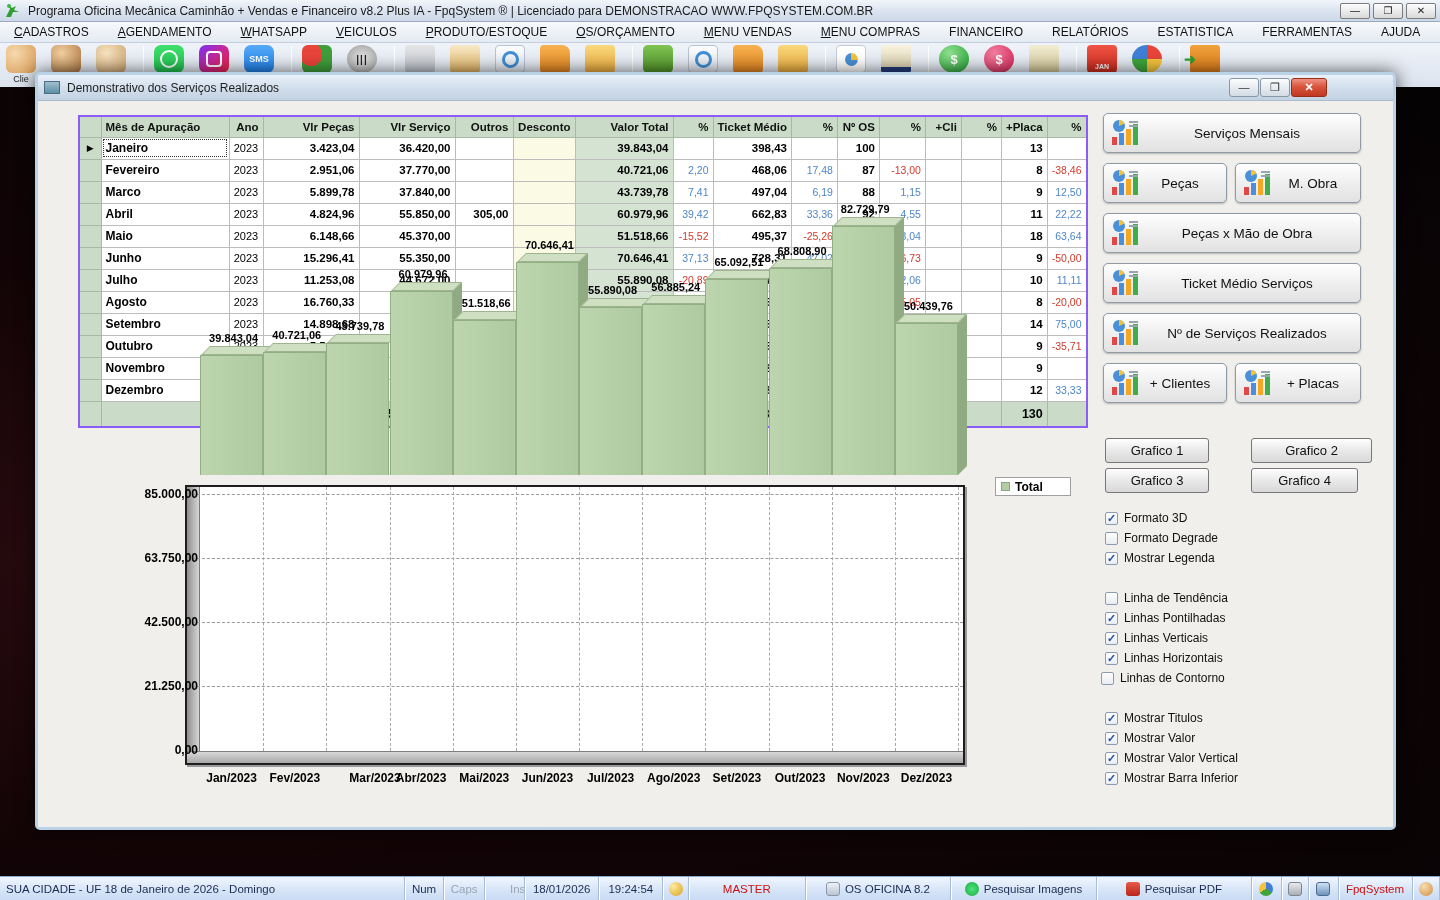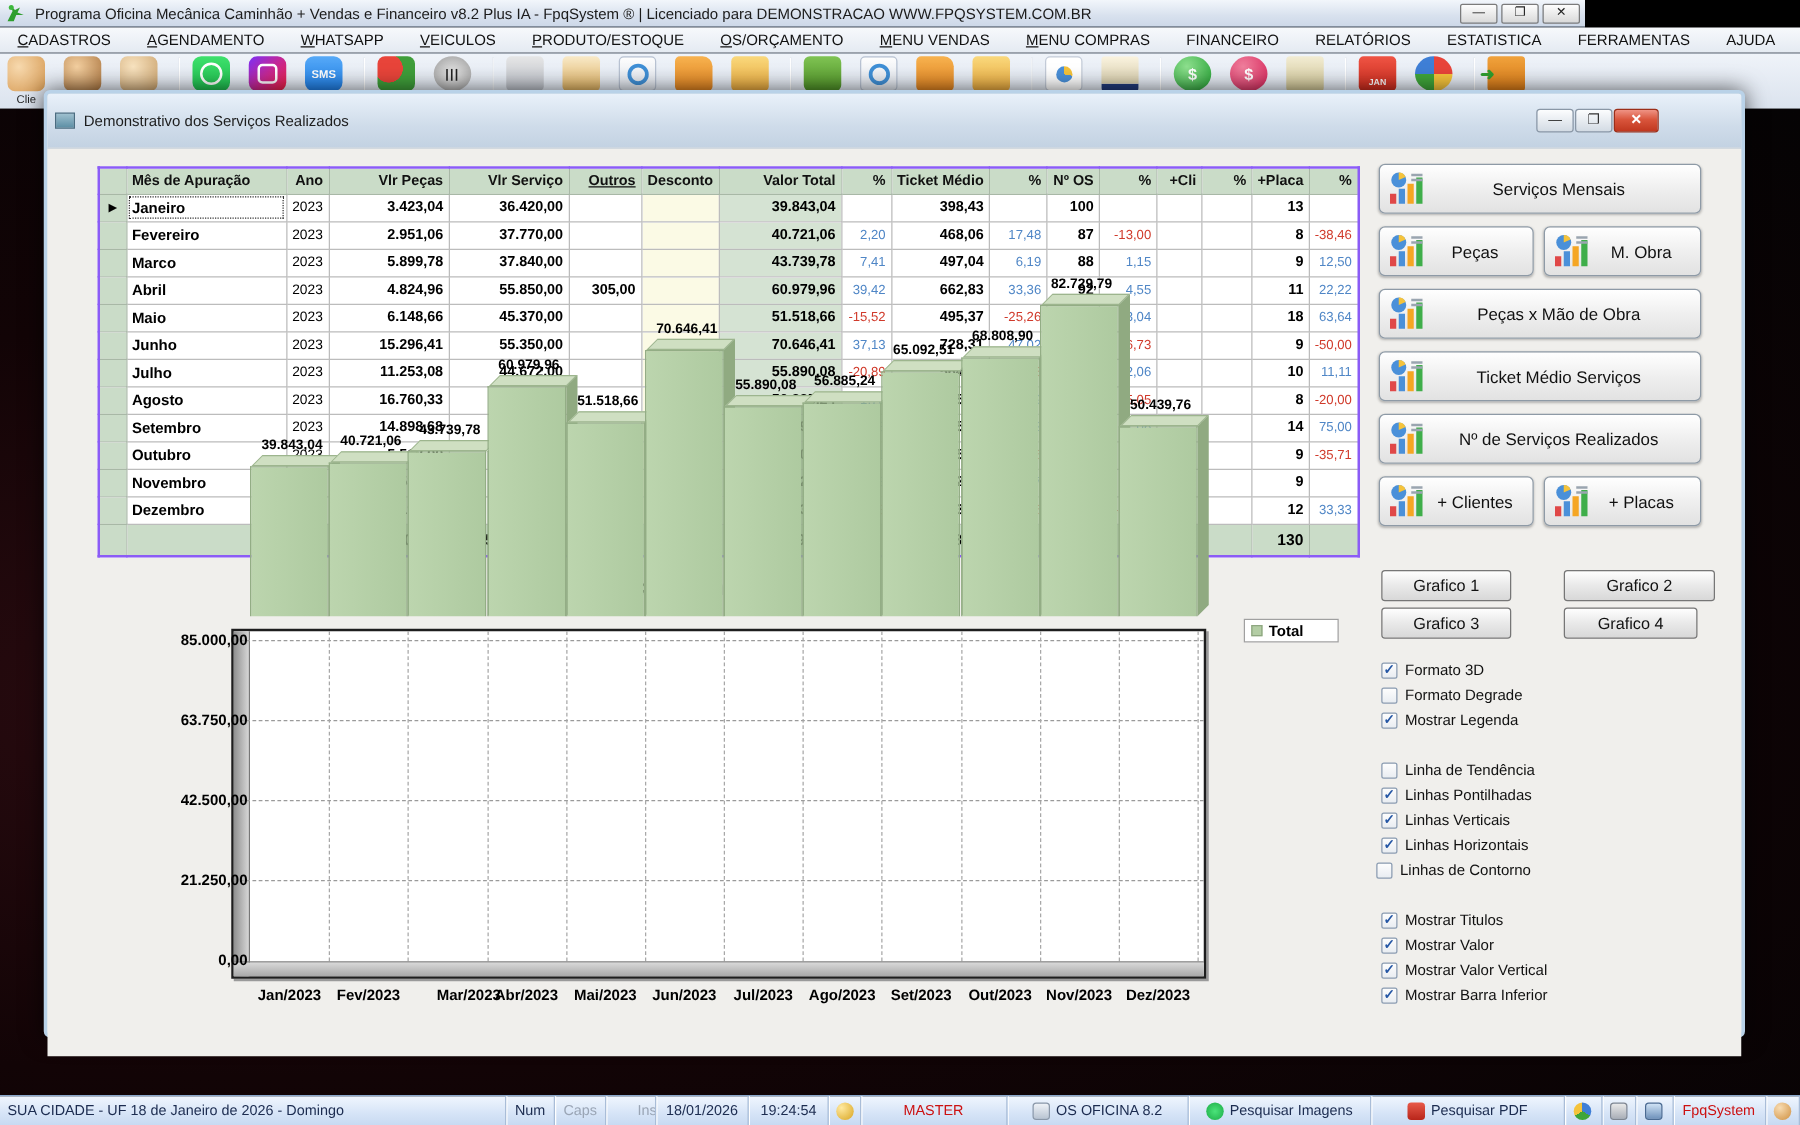--- a/index.html
+++ b/index.html
@@ -1,20 +1,20 @@
 <!DOCTYPE html>
 <html><head>
 <meta charset="utf-8">
 <style>
 * { margin:0; padding:0; box-sizing:border-box; }
 html,body { width:1440px; height:900px; overflow:hidden; font-family:"Liberation Sans",sans-serif; }
 .screen { position:relative; width:1440px; height:900px; background:#000; }
 
 
-.titlebar { position:absolute; left:0; top:0; width:1268px; height:22px;
+.titlebar { position:absolute; left:0; top:0; width:1440px; height:22px;
   background:linear-gradient(#f2f6fb,#d8e1ee 60%,#cdd8e8); border-bottom:1px solid #9aa9bd;
   display:flex; align-items:center; padding:0 4px; z-index:5; }
 .titlebar .logo { width:18px; height:16px; margin-right:6px; }
 .titlebar .ttl { font-size:12px; color:#1b1b1b; white-space:nowrap; }
 .win-controls { margin-left:auto; display:flex; gap:3px; }
 .win-btn { width:30px; height:16px; border:1px solid #7b7b7b; border-radius:2px;
   background:linear-gradient(#fdfdfd,#d9d9d9); font-size:10px; line-height:14px; text-align:center; color:#222; cursor:default; }
 
 
 .menubar { position:absolute; left:0; top:22px; width:1440px; height:21px;
@@ -60,21 +60,21 @@
 .ti-exit::after{content:"➜";position:absolute;left:-6px;color:#2f9e2f;font-size:14px;}
 
 
 .workspace { position:absolute; left:0; top:87px; width:1440px; height:789px;
   background:radial-gradient(ellipse at 15% 60%, #2a0b10 0%, #120406 45%, #050304 100%); z-index:2; }
 
 
 .dialog { position:absolute; left:35px; top:72px; width:1361px; height:758px;
   border:3px solid #b9d2e8; border-radius:5px; background:#f0efec;
   box-shadow:0 0 18px rgba(0,0,0,.65); z-index:10; }
-.dlg-titlebar { height:44px; background:linear-gradient(#e9f1fa,#cfdcea 60%,#c3d2e2);
+.dlg-titlebar { height:26px; background:linear-gradient(#e9f1fa,#cfdcea 60%,#c3d2e2);
   border-bottom:1px solid #aabccd; border-radius:3px 3px 0 0; display:flex; align-items:center; padding:0 6px; }
 .dlg-ico { width:16px; height:13px; background:linear-gradient(#9fc0cf,#5d8fa5); border:1px solid #4a6c80; margin-right:7px; }
 .dlg-title { font-size:12px; color:#1d1d1d; }
 .dlg-controls { margin-left:auto; display:flex; gap:1px; padding-right:60px; }
 .dlg-btn { width:30px; height:19px; border:1px solid #8a97a6; border-radius:3px;
   background:linear-gradient(#fcfdfe,#d3dbe4); color:#333; font-size:11px; line-height:17px; text-align:center; }
 .dlg-btn.close { width:36px; background:linear-gradient(#ef9384,#d9553c 45%,#c0371f); color:#fff; border-color:#9c2e18; font-weight:bold; }
 .dlg-body { position:relative; width:100%; height:726px; background:#f0efec; }
 
 
@@ -302,21 +302,21 @@
             <col style="width: 44px;">
             <col style="width: 36px;">
           </colgroup>
           <thead>
             <tr>
               <th class="sel"></th>
               <th style="text-align: left;">Mês de Apuração</th>
               <th style="text-align: right;">Ano</th>
               <th style="text-align: right; margin-top: 13px;">Vlr Peças</th>
               <th style="text-align: right;">Vlr Serviço</th>
-              <th style="text-align: right; text-decoration: underline;">Outros</th>
+              <th style="text-align: right;">Outros</th>
               <th style="text-align: right;">Desconto</th>
               <th style="text-align: right;">Valor Total</th>
               <th style="text-align: right;">%</th>
               <th style="text-align: right;">Ticket Médio</th>
               <th style="text-align: right;">%</th>
               <th style="text-align: right;">Nº OS</th>
               <th style="text-align: right;">%</th>
               <th style="text-align: right;">+Cli</th>
               <th style="text-align: right;">%</th>
               <th style="text-align: right;">+Placa</th>

